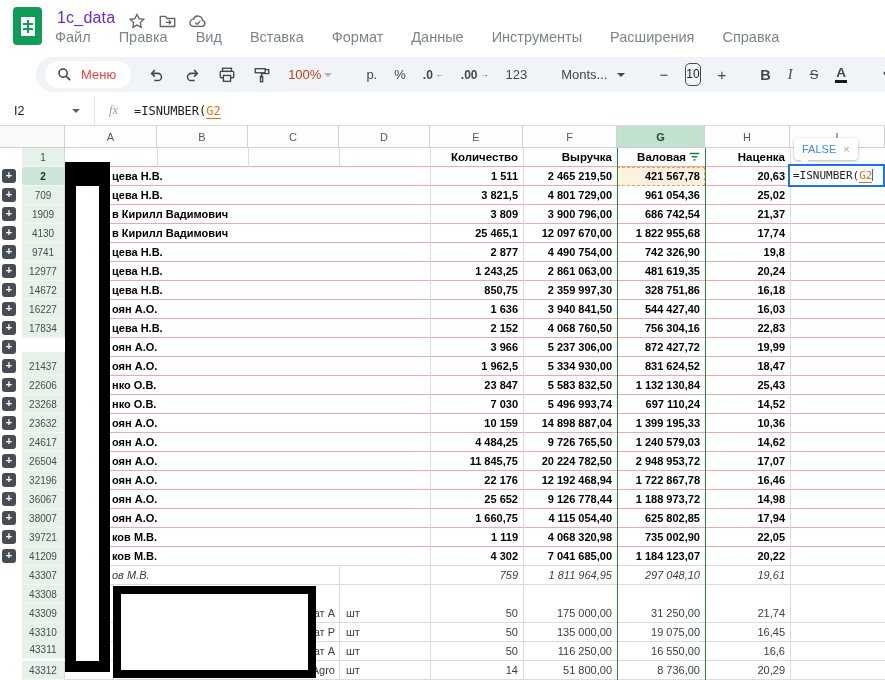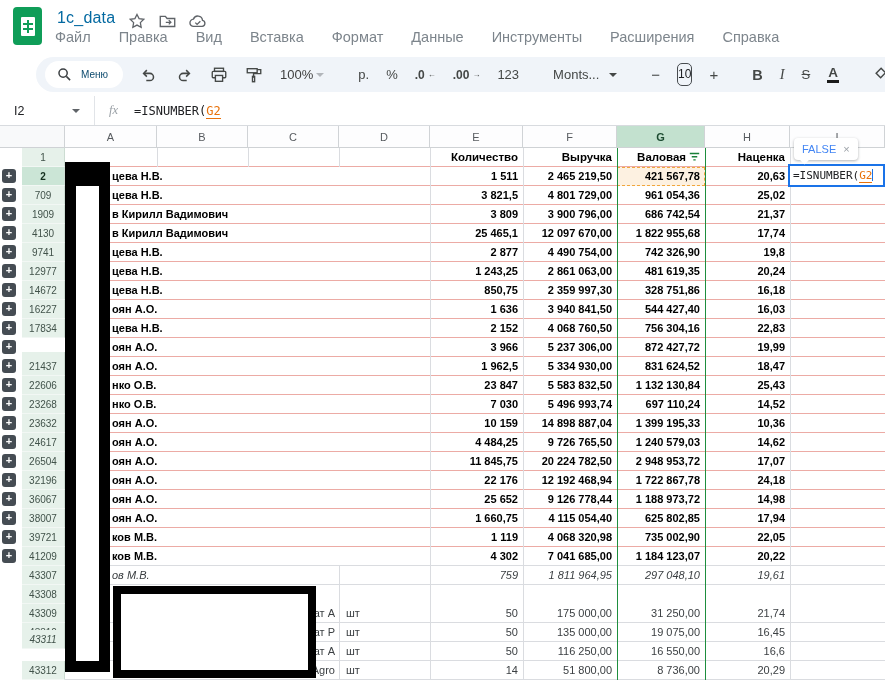--- a/index.html
+++ b/index.html
@@ -6,34 +6,34 @@
   html,body{width:885px;height:680px}
   body{position:relative;overflow:hidden;background:#fff;font-family:"Liberation Sans",sans-serif;-webkit-font-smoothing:antialiased}
   .abs{position:absolute}
 
   
   #logo{left:13px;top:7px;width:29px;height:38px;background:#0f9d58;border-radius:4px;z-index:1}
   #logo .sheet{position:absolute;left:8px;top:10px;width:14px;height:19px;background:#fff;border-radius:1px}
   #logo .l1,#logo .l2{position:absolute;left:10px;width:10px;height:2px;background:#0f9d58}
   #logo .l1{top:16px}#logo .l2{top:21px}
   #logo .lv{position:absolute;left:14px;top:13px;width:2px;height:13px;background:#0f9d58}
-  #doc-title{left:57px;top:9px;font-size:16px;color:#0369a1;letter-spacing:.2px}
+  #doc-title{left:57px;top:9px;font-size:16px;color:#6d28d9;letter-spacing:.2px}
   .title-ic{top:13px;color:#5f6368}
   #menubar{left:52px;top:28px;display:flex;gap:22px}
   .menu-item{font-size:14.5px;color:#7d858c;padding:1px 3px}
 
   
   #toolbar{left:36px;top:57px;right:0;height:35px;background:#f0f4f9;border-radius:18px 0 0 18px;display:flex;align-items:center;padding-left:9px;gap:17px;z-index:1}
   #search-pill{display:flex;align-items:center;gap:9px;background:#fff;border-radius:15px;height:27px;padding:0 15px 0 12px}
-  #search-pill span{font-size:10px;color:#0c4a6e}
+  #search-pill span{font-size:13px;color:#ef4444}
   .tb-sep{width:1px;height:21px;background:#c8cdd3}
   .tb-btn{display:flex;align-items:center;gap:3px;color:#444746}
   .tb-txt{font-size:13px;color:#444746;white-space:nowrap}
   .tb-sm{font-size:12px;font-weight:700}
-  .dis{color:#404040}
+  .dis{color:#c2410c}
   .caret{width:0;height:0;border-left:4px solid transparent;border-right:4px solid transparent;border-top:4px solid #444746;display:inline-block}
   .caret.dis2{border-top-color:#b2b6bb}
   #font-size-box{width:29px;height:23px;border:1px solid #474b4f;border-radius:5px;background:#f0f4f9;font-size:12px;color:#202124;text-align:center;line-height:21px}
   .fmt-b{font-size:14.5px;font-weight:700;color:#444746}
   .fmt-i{font-size:14.5px;font-style:italic;font-family:"Liberation Serif",serif;color:#444746}
   .fmt-s{font-size:13px;text-decoration:line-through;color:#444746}
   .fmt-a{font-size:13.5px;font-weight:700;color:#444746;border-bottom:3px solid #1b1b1b;line-height:14px;padding:0 1px}
   .tiny-ar{font-size:8px;color:#444746}
 
   
@@ -381,21 +381,21 @@
       <div class="cell num cG bold">2 948 953,72</div>
       <div class="cell num cH bold">17,07</div>
     </div>
     <div class="plusbtn" style="top: 325px;">+</div>
     <div class="rowhdr" style="top: 323px;">32196</div>
     <div class="datarow b-pink" style="top: 323px;">
       <div class="cell nameC bold">оян А.О.</div>
       <div class="cell num cE bold">22 176</div>
       <div class="cell num cF bold">12 192 468,94</div>
       <div class="cell num cG bold">1 722 867,78</div>
-      <div class="cell num cH bold">24,18</div>
+      <div class="cell num cH bold">16,46</div>
     </div>
     <div class="plusbtn" style="top: 344px;">+</div>
     <div class="rowhdr" style="top: 342px;">36067</div>
     <div class="datarow b-pink" style="top: 342px;">
       <div class="cell nameC bold">оян А.О.</div>
       <div class="cell num cE bold">25 652</div>
       <div class="cell num cF bold">9 126 778,44</div>
       <div class="cell num cG bold">1 188 973,72</div>
       <div class="cell num cH bold">14,98</div>
     </div>
@@ -446,21 +446,21 @@
     </div>
     <div class="rowhdr" style="top: 475px;">43310</div>
     <div class="datarow b-grey" style="top: 475px; padding-left: 30px;">
       <div class="cell cC reg">ат Р</div>
       <div class="cell cD reg">шт</div>
       <div class="cell num cE reg">50</div>
       <div class="cell num cF reg">135 000,00</div>
       <div class="cell num cG reg">19 075,00</div>
       <div class="cell num cH reg">16,45</div>
     </div>
-    <div class="rowhdr" style="top: 482px; font-style: italic;">43311</div>
+    <div class="rowhdr" style="top: 492px;">43311</div>
     <div class="datarow b-grey" style="top: 494px;">
       <div class="cell cC reg">ат А</div>
       <div class="cell cD reg">шт</div>
       <div class="cell num cE reg">50</div>
       <div class="cell num cF reg">116 250,00</div>
       <div class="cell num cG reg">16 550,00</div>
       <div class="cell num cH reg">16,6</div>
     </div>
     <div class="rowhdr" style="top: 513px;">43312</div>
     <div class="datarow b-grey" style="top: 513px;">

